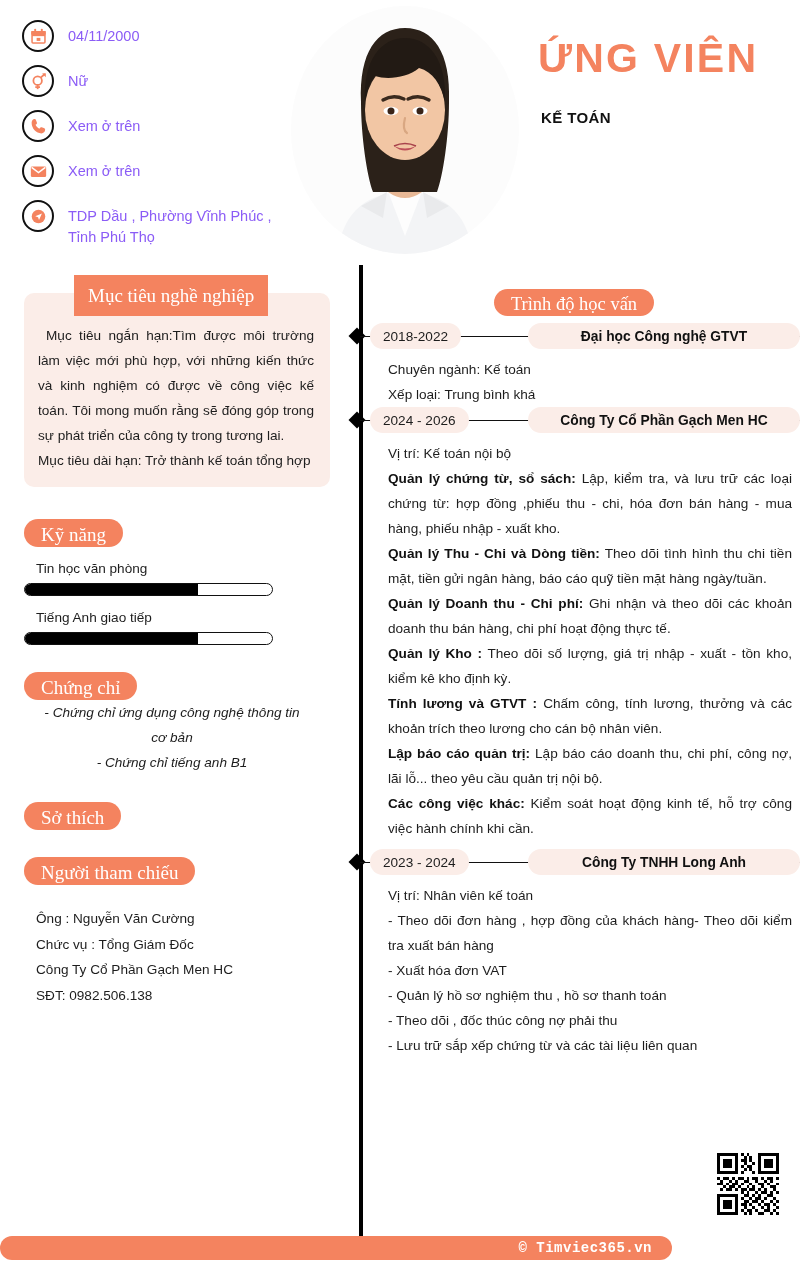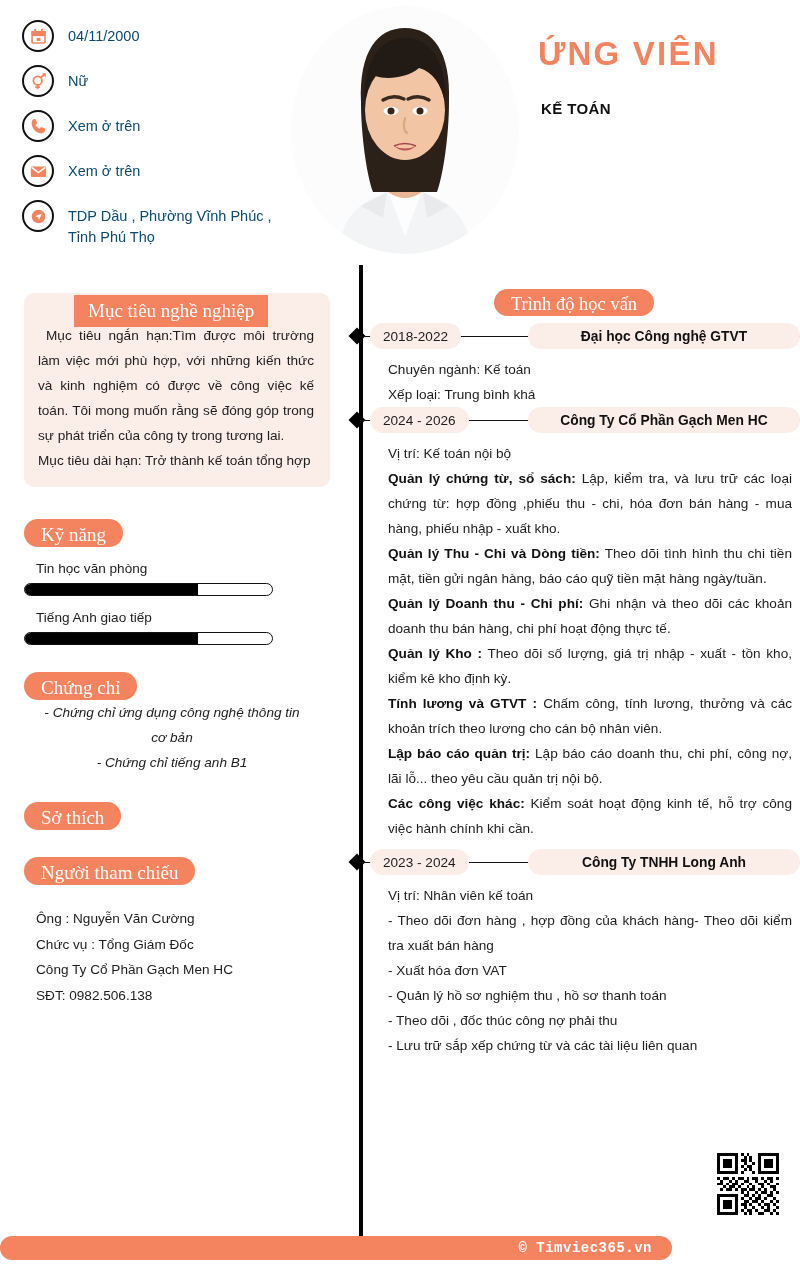--- a/index.html
+++ b/index.html
@@ -16,56 +16,56 @@
   .header { position: relative; height: 265px; }
 
   .contact-list { position: absolute; left: 22px; top: 20px; width: 300px; }
   .contact-row { display: flex; align-items: flex-start; margin-bottom: 13px; }
   .circ {
     width: 32px; height: 32px; flex: 0 0 32px; border-radius: 50%;
     border: 2.5px solid #111; display: flex; align-items: center;
     justify-content: center; margin-right: 14px;
   }
   .circ svg { display: block; }
-  .contact-text { font-size: 14.5px; line-height: 21px; padding-top: 6px; color: #0c4a6e; }
+  .contact-text { font-size: 14.5px; line-height: 21px; padding-top: 6px; color: #8b5cf6; }
 
   .photo-wrap {
     position: absolute; left: 291px; top: 6px;
     width: 228px; height: 248px; border-radius: 50%;
     overflow: hidden; background: #fdfdfd;
   }
   .photo-svg { width: 100%; height: 100%; display: block; }
 
   .name-block { position: absolute; left: 538px; top: 36px; }
   .cand-name {
-    font-size: 33px; font-weight: bold; letter-spacing: 2.2px;
+    font-size: 41px; font-weight: bold; letter-spacing: 2.2px;
     color: #F4835F; line-height: 1.1; white-space: nowrap;
   }
   .cand-title {
     font-size: 15px; font-weight: bold; color: #111;
     letter-spacing: .4px; margin-top: 28px; margin-left: 3px;
   }
 
   
   .body { position: relative; }
 
   .left-col { position: absolute; left: 0; top: 0; width: 340px; }
   .right-col { position: absolute; left: 348px; top: 0; width: 452px; }
 
   
   .obj-box {
     position: relative; margin: 28px 10px 0 24px;
     background: #FBEDE8; border-radius: 10px; padding: 30px 16px 14px 14px;
   }
   .obj-ribbon {
-    position: absolute; left: 50px; top: -18px; height: 32px;
+    position: absolute; left: 50px; top: -18px; height: 41px;
     background: #F4835F; color: #fff;
     font-family: "Liberation Serif", serif; font-size: 19px;
     display: flex; align-items: center; justify-content: center;
-    padding: 0 14px; white-space: nowrap; margin-top: 20px;
+    padding: 0 14px; white-space: nowrap;
   }
   .obj-text {
     font-size: 13.6px; line-height: 25px; text-align: justify;
     color: #1d1d1d; text-indent: 8px;
   }
   .obj-text2 { font-size: 13.6px; line-height: 25px; color: #1d1d1d; }
 
   
   .pill {
     display: inline-block; background: #F4835F; color: #fff;

